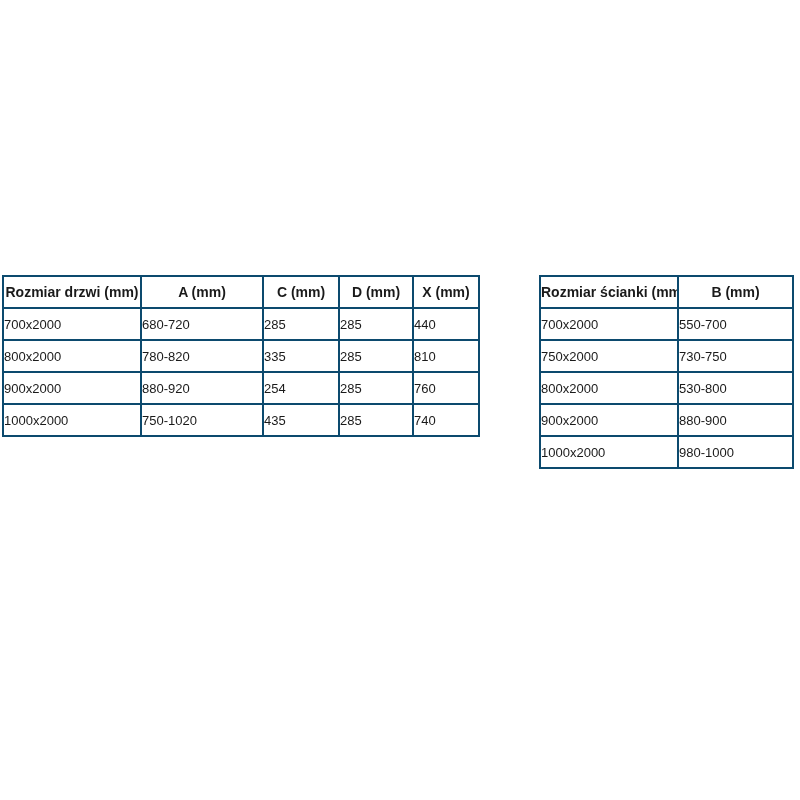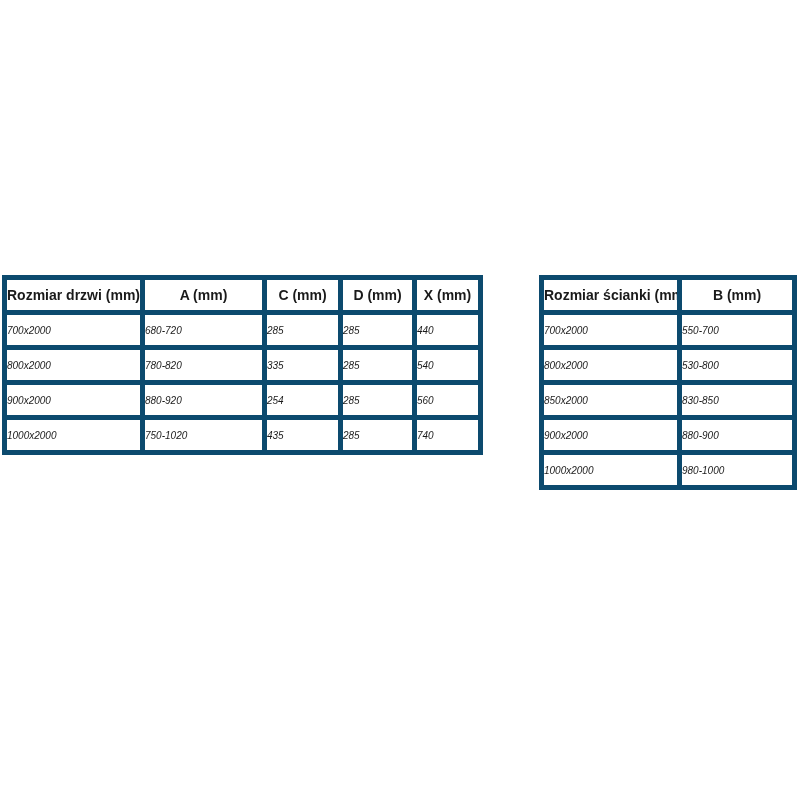--- a/index.html
+++ b/index.html
@@ -15,36 +15,35 @@
     position: relative;
     overflow: hidden;
   }
   .spec-table {
     position: absolute;
     border-collapse: collapse;
     table-layout: fixed;
     background: #ffffff;
   }
   .spec-table td, .spec-table th {
-    border: 5px solid #0c4a6e;
+    border: 2px solid #0c4a6e;
     vertical-align: middle;
     padding: 0;
     overflow: hidden;
     white-space: nowrap;
   }
   .spec-table th {
     font-weight: bold;
     font-size: 14px;
     height: 30px;
   }
   .spec-table td {
     font-weight: normal;
-    font-size: 10px;
+    font-size: 13px;
     height: 30px;
-    font-style: italic;
   }
   #doors-table {
     left: 2px;
     top: 275px;
     width: 476px;
   }
   #walls-table {
     left: 539px;
     top: 275px;
     width: 253px;
@@ -76,28 +75,28 @@
       <td>680-720</td>
       <td>285</td>
       <td>285</td>
       <td>440</td>
     </tr>
     <tr>
       <td>800x2000</td>
       <td>780-820</td>
       <td>335</td>
       <td>285</td>
-      <td>540</td>
+      <td>810</td>
     </tr>
     <tr>
       <td>900x2000</td>
       <td>880-920</td>
       <td>254</td>
       <td>285</td>
-      <td>560</td>
+      <td>760</td>
     </tr>
     <tr>
       <td>1000x2000</td>
       <td>750-1020</td>
       <td>435</td>
       <td>285</td>
       <td>740</td>
     </tr>
   </tbody>
 </table>
@@ -112,26 +111,26 @@
       <th>Rozmiar ścianki (mm)</th>
       <th>B (mm)</th>
     </tr>
   </thead>
   <tbody>
     <tr>
       <td>700x2000</td>
       <td>550-700</td>
     </tr>
     <tr>
+      <td>750x2000</td>
+      <td>730-750</td>
+    </tr>
+    <tr>
       <td>800x2000</td>
       <td>530-800</td>
-    </tr>
-    <tr>
-      <td>850x2000</td>
-      <td>830-850</td>
     </tr>
     <tr>
       <td>900x2000</td>
       <td>880-900</td>
     </tr>
     <tr>
       <td>1000x2000</td>
       <td>980-1000</td>
     </tr>
   </tbody>

